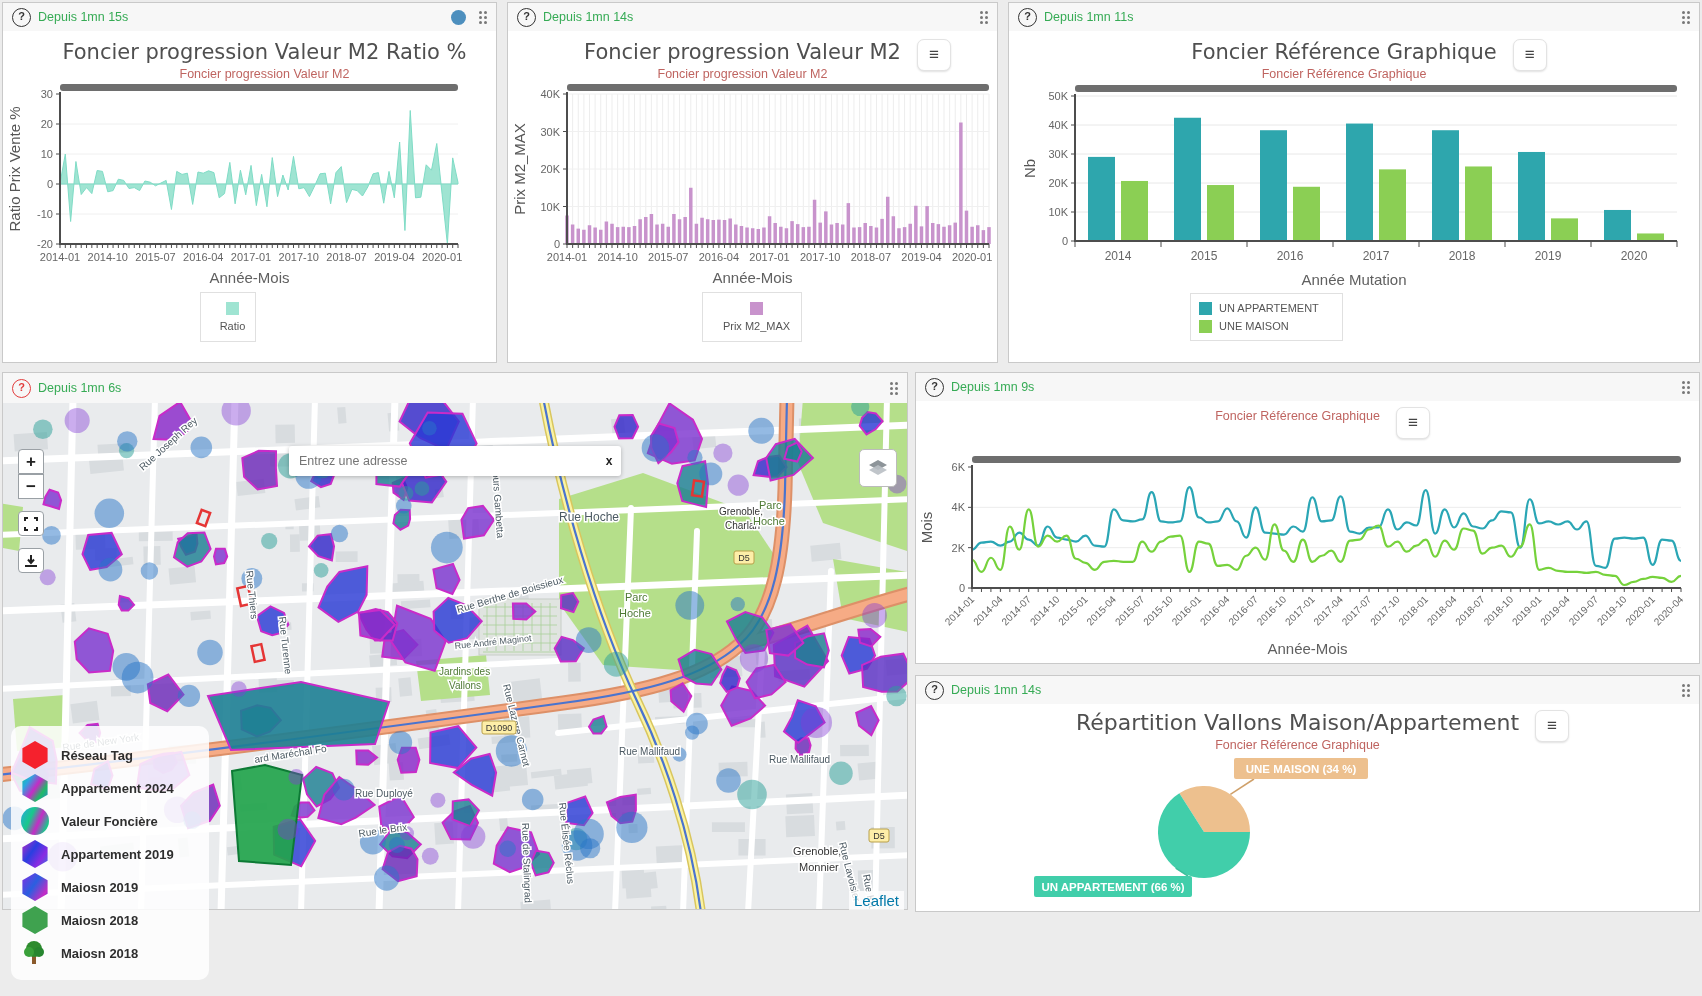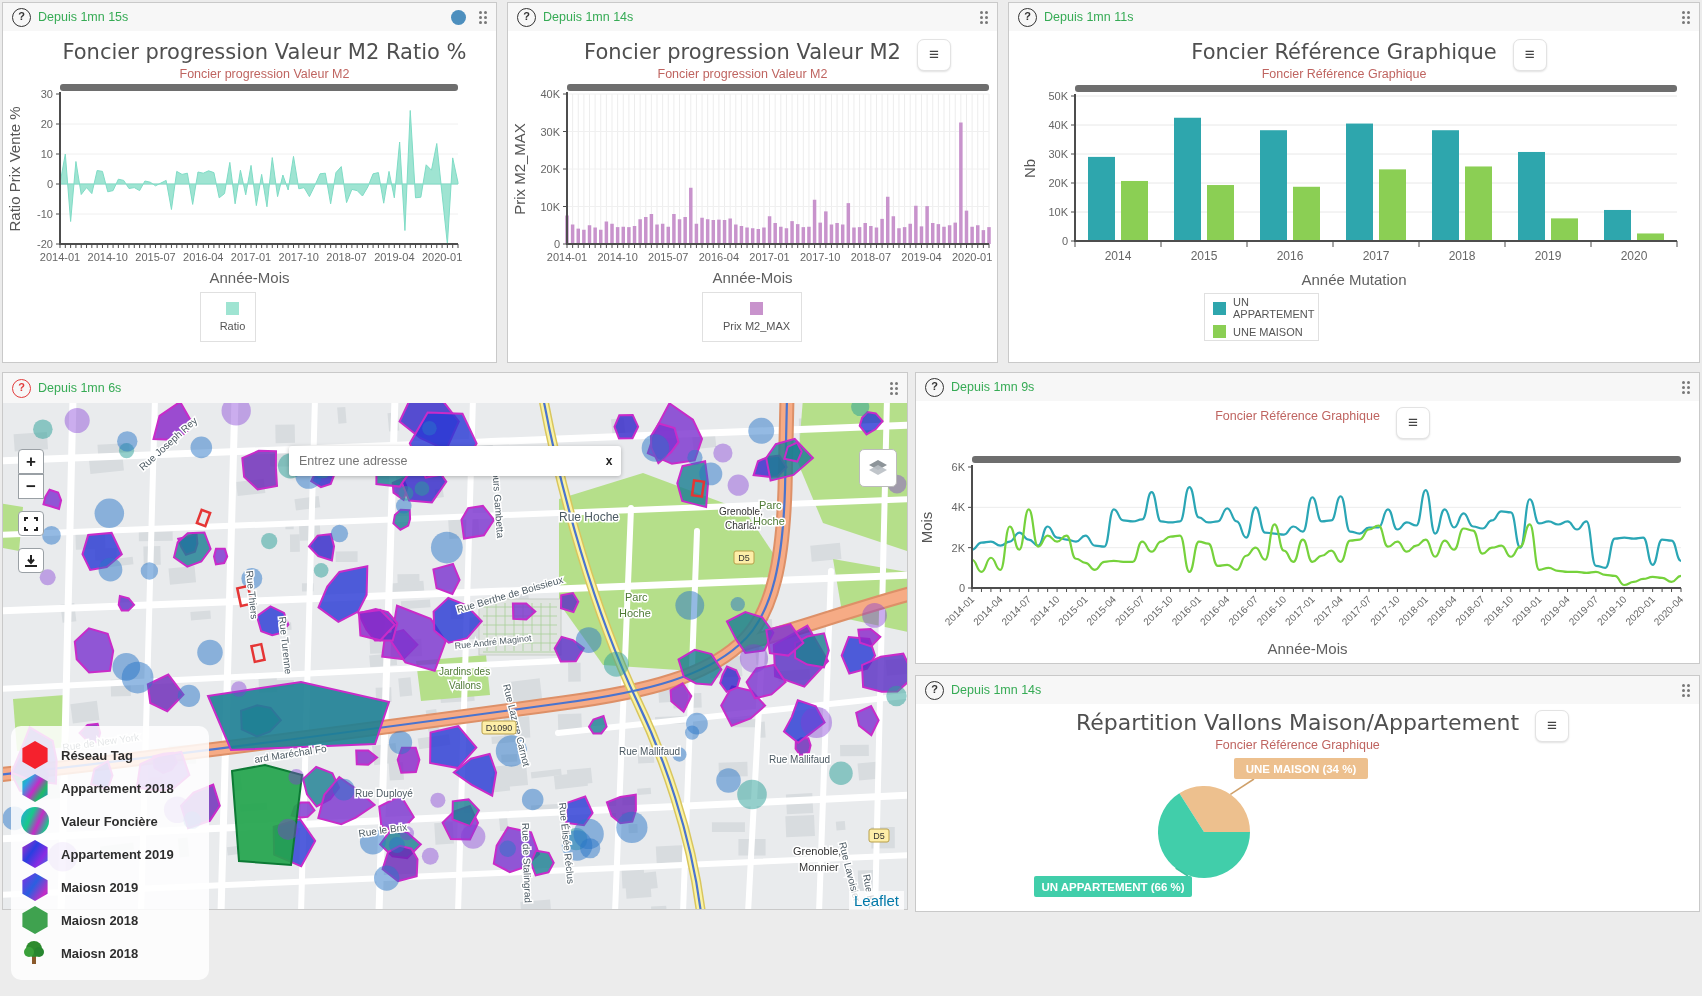--- a/index.html
+++ b/index.html
@@ -549,21 +549,21 @@
         <line x1="150" x2="150" y1="158" y2="164" stroke="#4d4d4d"></line>
         <line x1="236" x2="236" y1="158" y2="164" stroke="#4d4d4d"></line>
         <line x1="322" x2="322" y1="158" y2="164" stroke="#4d4d4d"></line>
         <line x1="408" x2="408" y1="158" y2="164" stroke="#4d4d4d"></line>
         <line x1="494" x2="494" y1="158" y2="164" stroke="#4d4d4d"></line>
         <line x1="580" x2="580" y1="158" y2="164" stroke="#4d4d4d"></line>
         <line x1="666" x2="666" y1="158" y2="164" stroke="#4d4d4d"></line>
         <text x="24" y="85.5" font-size="15" fill="#555" text-anchor="middle" transform="rotate(-90 24 85.5)">Nb</text>
       </svg>
     <div class="xlabel" style="top:268px;">Année Mutation</div>
-    <div class="legendbox" id="lg3" style="left:195px;top:290px;width:115px;height:48px;">
+    <div class="legendbox" id="lg3" style="left:181px;top:290px;width:153px;height:48px;">
         <div class="lgrow">
           <span class="swatch" style="background: rgb(46, 166, 173);"></span>
           <span>UN APPARTEMENT</span>
         </div>
         <div class="lgrow">
           <span class="swatch" style="background: rgb(139, 207, 84);"></span>
           <span>UNE MAISON</span>
         </div>
       </div>
   </div>
@@ -973,21 +973,21 @@
         <path d="M11,8 L20,13 L11,18 L2,13 Z" fill="#b9bfc4" opacity=".9"></path>
       </svg>
     </div>
     <div class="maplegend" id="maplegend" style="top:353px;">
         <div class="mlrow">
           <span class="micon hex hex-red"></span>
           <span class="lbl">Réseau Tag</span>
         </div>
         <div class="mlrow">
           <span class="micon hex hex-grad-a"></span>
-          <span class="lbl">Appartement 2018</span>
+          <span class="lbl">Appartement 2024</span>
         </div>
         <div class="mlrow">
           <span class="micon circ-grad"></span>
           <span class="lbl">Valeur Foncière</span>
         </div>
         <div class="mlrow">
           <span class="micon hex hex-grad-b"></span>
           <span class="lbl">Appartement 2019</span>
         </div>
         <div class="mlrow">

